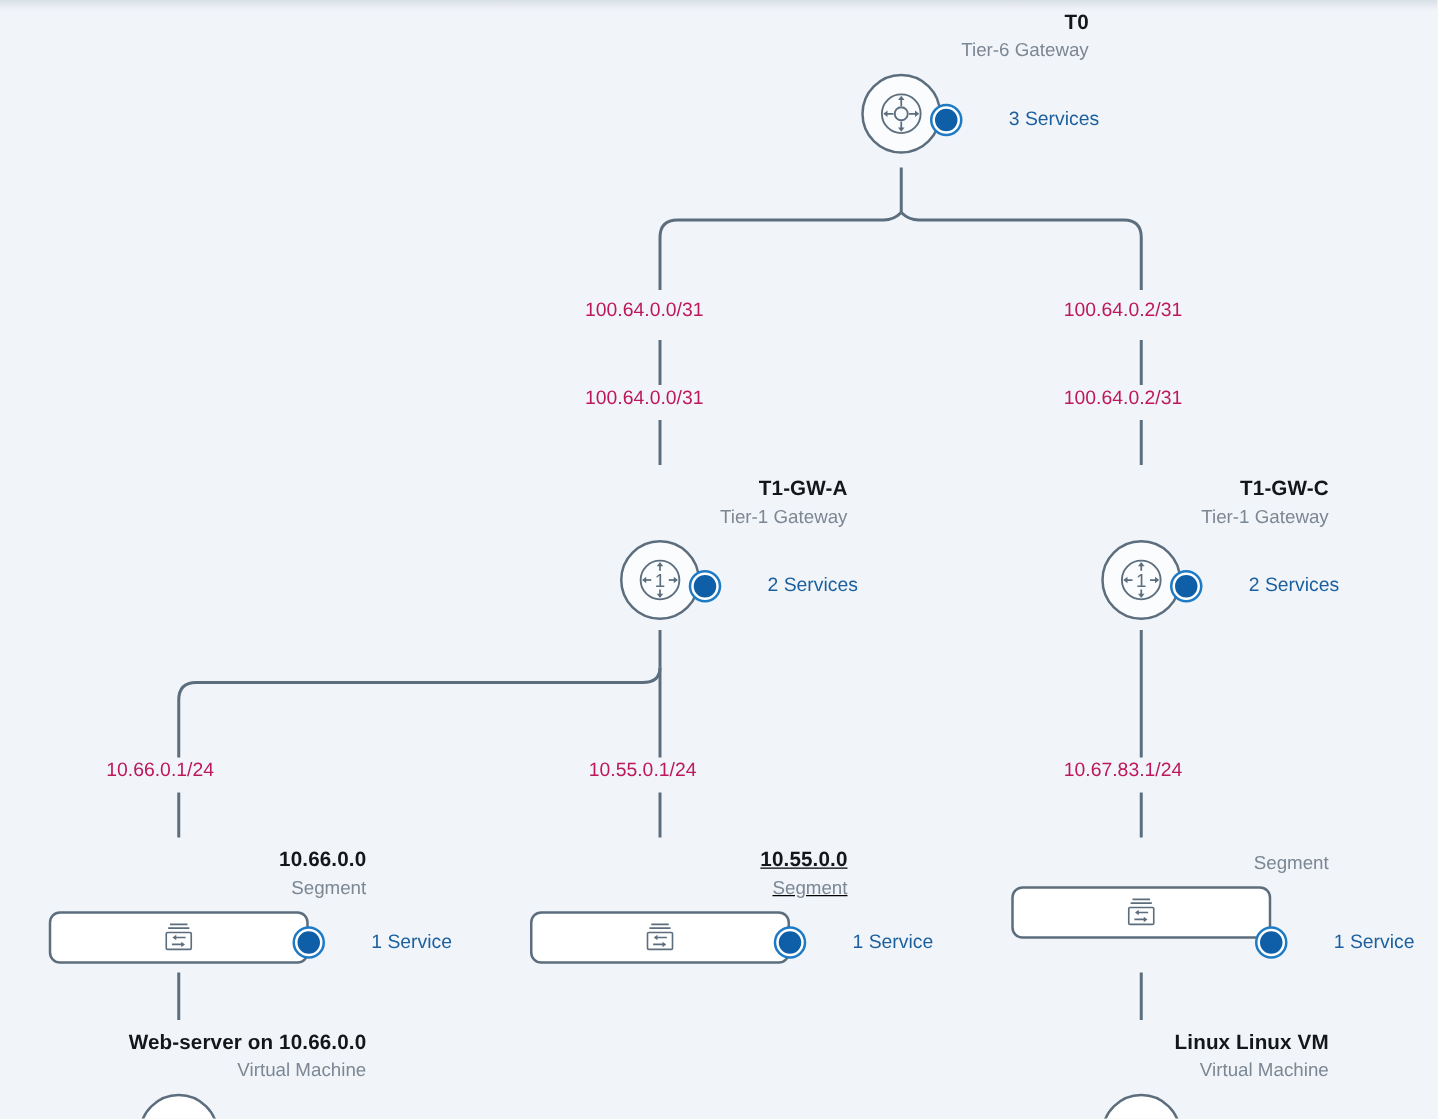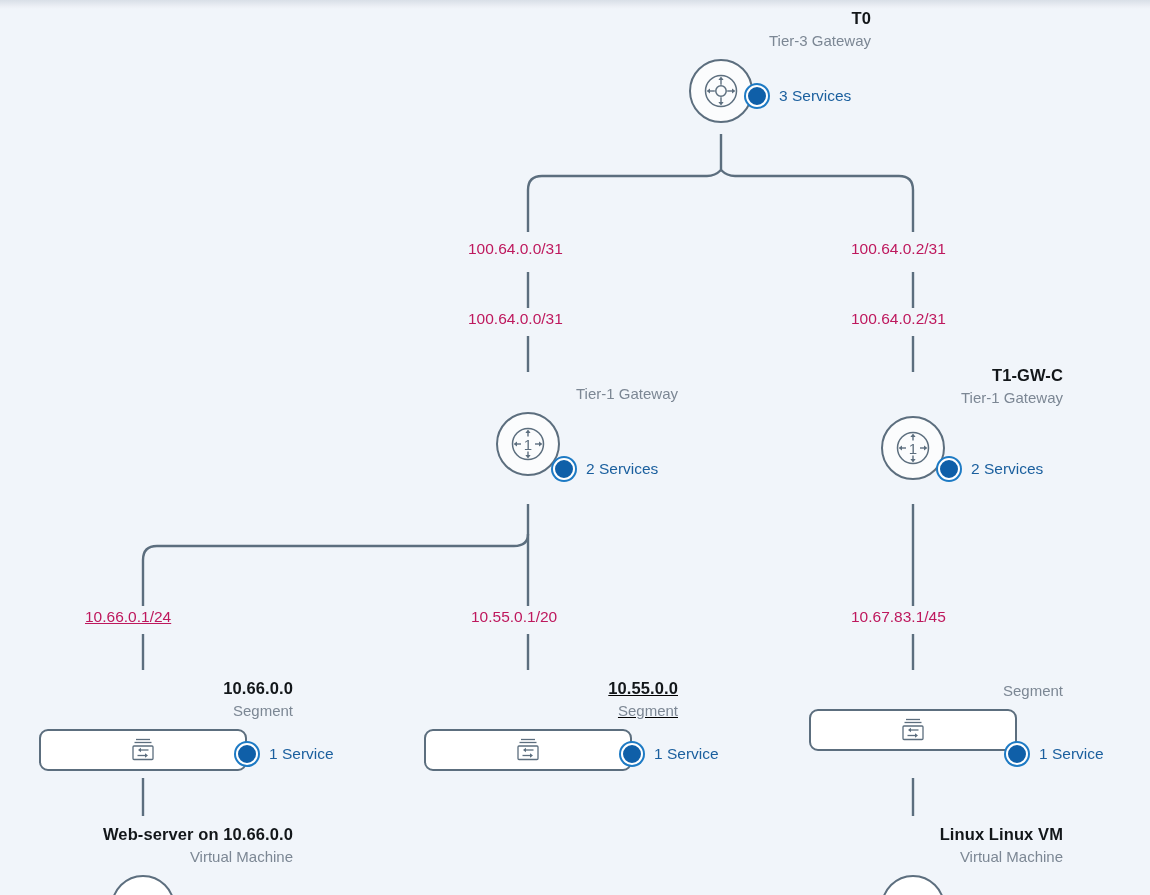--- a/index.html
+++ b/index.html
@@ -91,20 +91,21 @@
   }
   .vm-circle svg { position: absolute; left: 50%; top: 50%;
                    transform: translate(-50%, -50%); }
 
   
   .svc {
     position: absolute;
     display: flex;
     align-items: center;
     white-space: nowrap;
+    gap: 28px;
   }
   .svc-dot {
     width: 22px; height: 22px;
     border-radius: 50%;
     background: #0f5fa8;
     border: 2px solid #ffffff;
     box-shadow: 0 0 0 2px #1d7ac4;
     box-sizing: border-box;
     flex: none;
   }
@@ -162,27 +163,27 @@
       <path d="M913,778 L913,816"></path>
     </g>
   </svg>
 
   <div class="edge-label" style="left:468px; top:240px;">100.64.0.0/31</div>
   <div class="edge-label" style="left:468px; top:310px;">100.64.0.0/31</div>
 
   <div class="edge-label" style="left:851px; top:240px;">100.64.0.2/31</div>
   <div class="edge-label" style="left:851px; top:310px;">100.64.0.2/31</div>
 
-  <div class="edge-label" style="left:85px; top:608px;text-decoration:underline;">10.66.0.1/24</div>
-  <div class="edge-label" style="left:471px; top:608px;">10.55.0.1/20</div>
-  <div class="edge-label" style="left:851px; top:608px;">10.67.83.1/45</div>
+  <div class="edge-label" style="left:85px; top:608px;">10.66.0.1/24</div>
+  <div class="edge-label" style="left:471px; top:608px;">10.55.0.1/24</div>
+  <div class="edge-label" style="left:851px; top:608px;">10.67.83.1/24</div>
 
   <div class="node" style="left:571px; top:8px; width:300px;">
     <div class="node-title">T0</div>
-    <div class="node-sub">Tier-3 Gateway</div>
+    <div class="node-sub">Tier-6 Gateway</div>
     <div class="gw-circle">
       <svg width="40" height="40" viewBox="0 0 40 40">
         <circle cx="20" cy="20" r="15.5" fill="none" stroke="#5c6e7e" stroke-width="1.5"></circle>
         <circle cx="20" cy="20" r="5.2" fill="none" stroke="#5c6e7e" stroke-width="1.5"></circle>
         <g stroke="#5c6e7e" stroke-width="1.4" fill="#5c6e7e">
           <path d="M20,13.8 L20,7.5" fill="none"></path>
           <path d="M20,5.6 l2.6,3.4 h-5.2 z" stroke="none"></path>
           <path d="M20,26.2 L20,32.5" fill="none"></path>
           <path d="M20,34.4 l2.6,-3.4 h-5.2 z" stroke="none"></path>
           <path d="M13.8,20 L7.5,20" fill="none"></path>
@@ -192,20 +193,21 @@
         </g>
       </svg>
     </div>
   </div>
   <div class="svc" style="left:746px; top:85px;">
     <span class="svc-dot"></span>
     <span class="svc-label">3 Services</span>
   </div>
 
   <div class="node" style="left:378px; top:381px; width:300px;">
+    <div class="node-title">T1-GW-A</div>
     <div class="node-sub">Tier-1 Gateway</div>
     <div class="gw-circle">
       <svg width="40" height="40" viewBox="0 0 40 40">
         <circle cx="20" cy="20" r="15.5" fill="none" stroke="#5c6e7e" stroke-width="1.5"></circle>
         <text x="20" y="25.5" text-anchor="middle" font-family="Liberation Sans, sans-serif" font-size="15" fill="#5c6e7e">1</text>
         <g stroke="#5c6e7e" stroke-width="1.4" fill="#5c6e7e">
           <path d="M20,12.5 L20,7.5" fill="none"></path>
           <path d="M20,5.6 l2.6,3.4 h-5.2 z" stroke="none"></path>
           <path d="M20,27.5 L20,32.5" fill="none"></path>
           <path d="M20,34.4 l2.6,-3.4 h-5.2 z" stroke="none"></path>
@@ -215,21 +217,21 @@
           <path d="M34.4,20 l-3.4,2.6 v-5.2 z" stroke="none"></path>
         </g>
       </svg>
     </div>
   </div>
   <div class="svc" style="left:553px; top:458px;">
     <span class="svc-dot"></span>
     <span class="svc-label">2 Services</span>
   </div>
 
-  <div class="node" style="left:763px; top:365px; width:300px;">
+  <div class="node" style="left:763px; top:381px; width:300px;">
     <div class="node-title">T1-GW-C</div>
     <div class="node-sub">Tier-1 Gateway</div>
     <div class="gw-circle">
       <svg width="40" height="40" viewBox="0 0 40 40">
         <circle cx="20" cy="20" r="15.5" fill="none" stroke="#5c6e7e" stroke-width="1.5"></circle>
         <text x="20" y="25.5" text-anchor="middle" font-family="Liberation Sans, sans-serif" font-size="15" fill="#5c6e7e">1</text>
         <g stroke="#5c6e7e" stroke-width="1.4" fill="#5c6e7e">
           <path d="M20,12.5 L20,7.5" fill="none"></path>
           <path d="M20,5.6 l2.6,3.4 h-5.2 z" stroke="none"></path>
           <path d="M20,27.5 L20,32.5" fill="none"></path>

